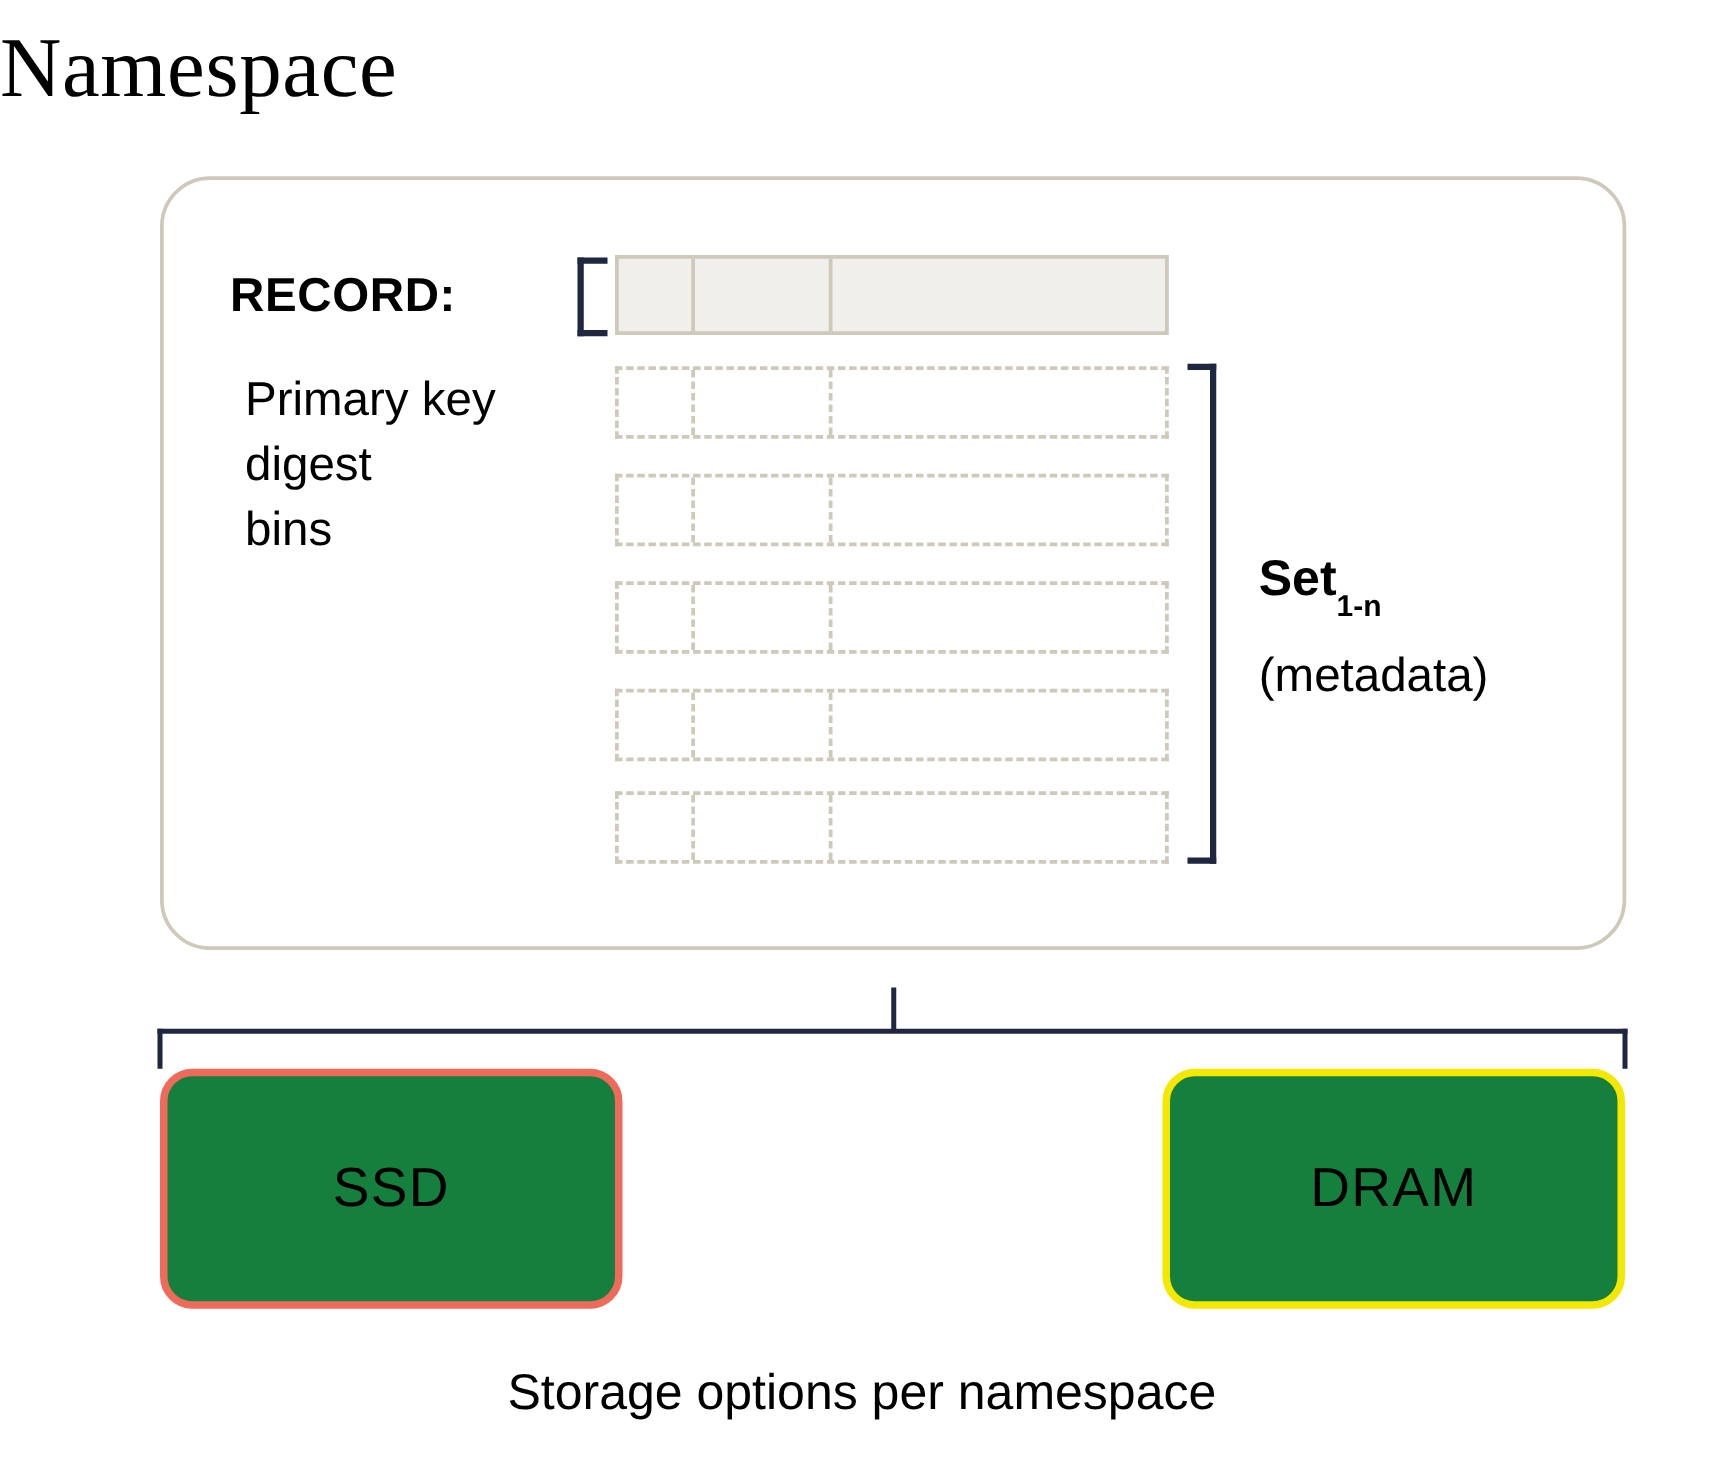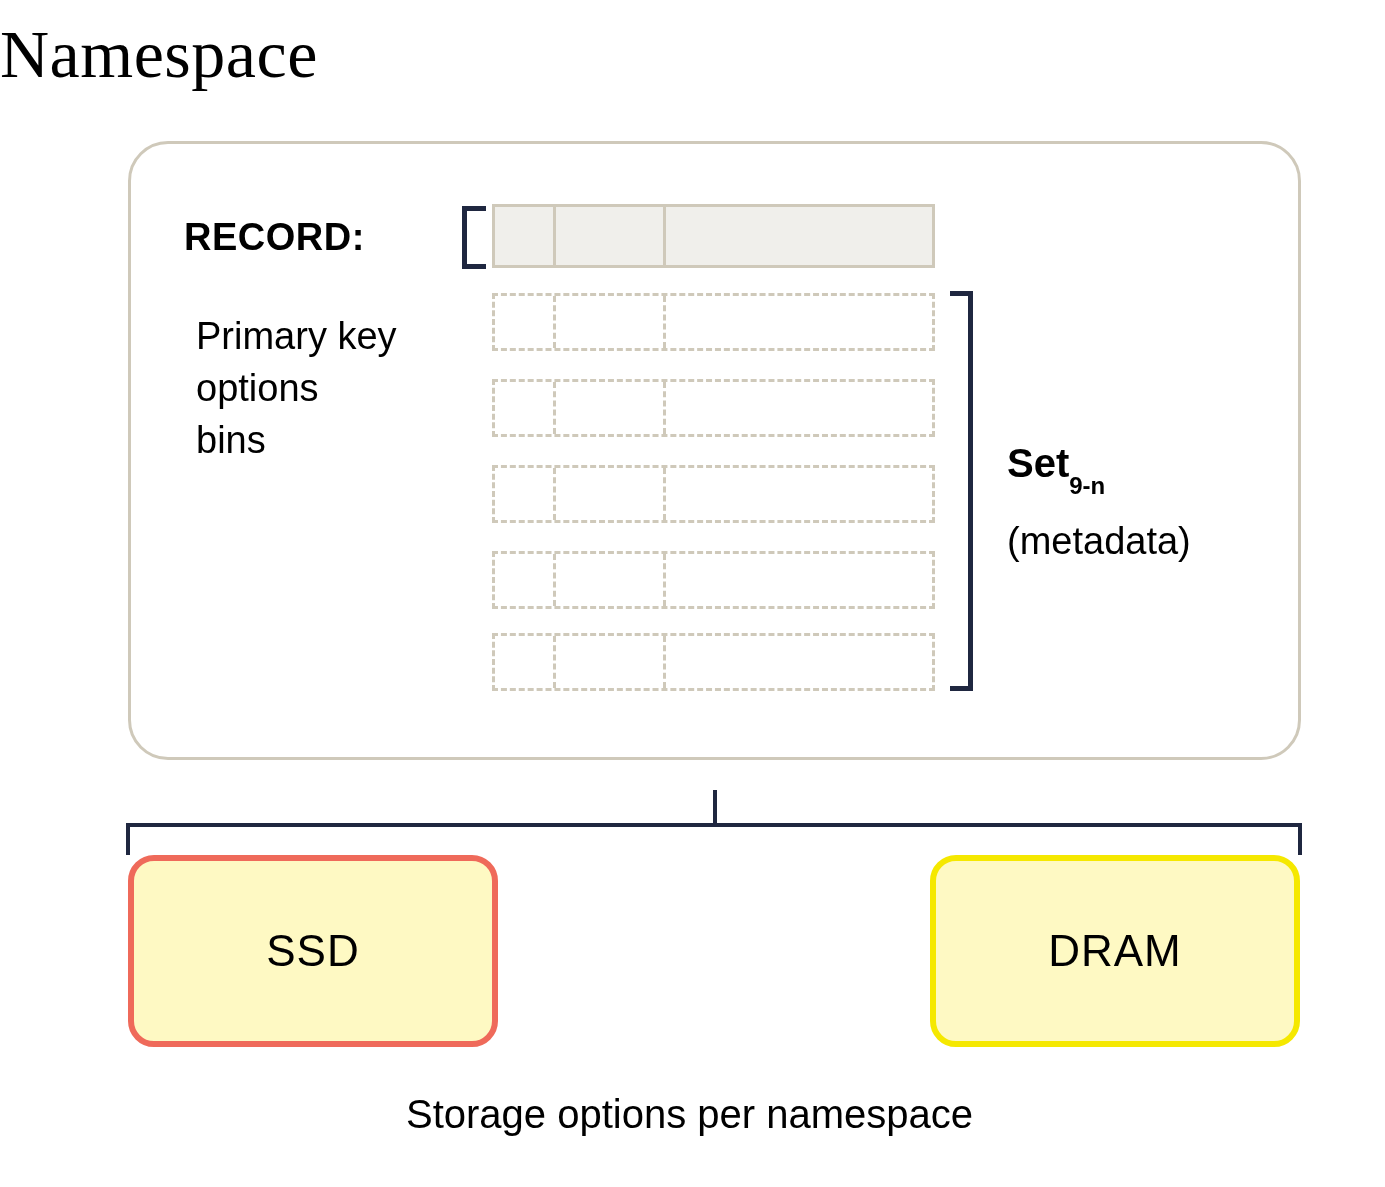--- a/index.html
+++ b/index.html
@@ -58,21 +58,20 @@
   
   #record-fields {
     position: absolute;
     left: 196px;
     top: 294px;
     width: 260px;
     font-size: 38px;
     font-weight: 400;
     color: #000000;
     line-height: 52px;
-    margin-top: 16px;
   }
   #record-fields div { white-space: nowrap; }
 
   
   #record-bracket-left {
     position: absolute;
     left: 462px;
     top: 206px;
     width: 24px;
     height: 63px;
@@ -187,21 +186,21 @@
     top: 855px;
     width: 1172px;
     height: 192px;
     display: flex;
     justify-content: space-between;
   }
   .storage-box {
     width: 370px;
     height: 192px;
     border-radius: 26px;
-    background: #fef9c3;
+    background: #15803d;
     box-sizing: border-box;
     display: flex;
     align-items: center;
     justify-content: center;
     font-size: 44px;
     font-weight: 400;
     color: #000000;
     letter-spacing: 1px;
   }
 
@@ -229,21 +228,21 @@
 <div id="record-bracket-left"></div>
 
 <div class="record-row" id="record-row-primary">
   <div class="cell c1"></div>
   <div class="cell c2"></div>
   <div class="cell c3"></div>
 </div>
 
 <div id="record-fields">
   <div>Primary key</div>
-  <div>options</div>
+  <div>digest</div>
   <div>bins</div>
 </div>
 
 <div class="record-row dashed" style="top:293px;">
   <div class="cell c1"></div>
   <div class="cell c2"></div>
   <div class="cell c3"></div>
 </div>
 <div class="record-row dashed" style="top:379px;">
   <div class="cell c1"></div>
@@ -262,21 +261,21 @@
 </div>
 <div class="record-row dashed" style="top:633px;">
   <div class="cell c1"></div>
   <div class="cell c2"></div>
   <div class="cell c3"></div>
 </div>
 
 <div id="set-bracket-right"></div>
 
 <div id="set-label-block">
-  <div id="set-word"><span>Set</span><span id="set-subscript">9-n</span></div>
+  <div id="set-word"><span>Set</span><span id="set-subscript">1-n</span></div>
   <div id="set-optional">(metadata)</div>
 </div>
 
 <div id="connector-stem"></div>
 <div id="connector-bracket"></div>
 
 <div id="storage-row">
   <div class="storage-box" style="border: 6px solid rgb(239, 106, 90);">
     <span>SSD</span>
   </div>

